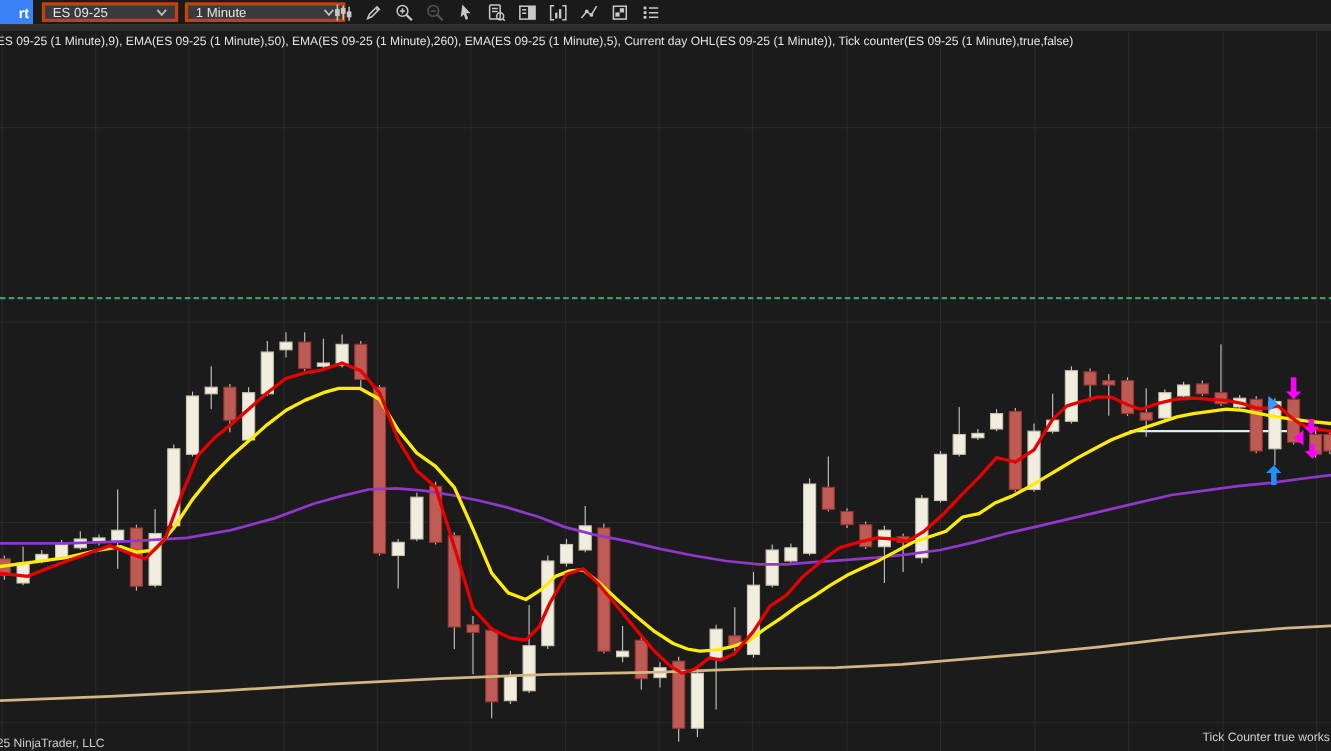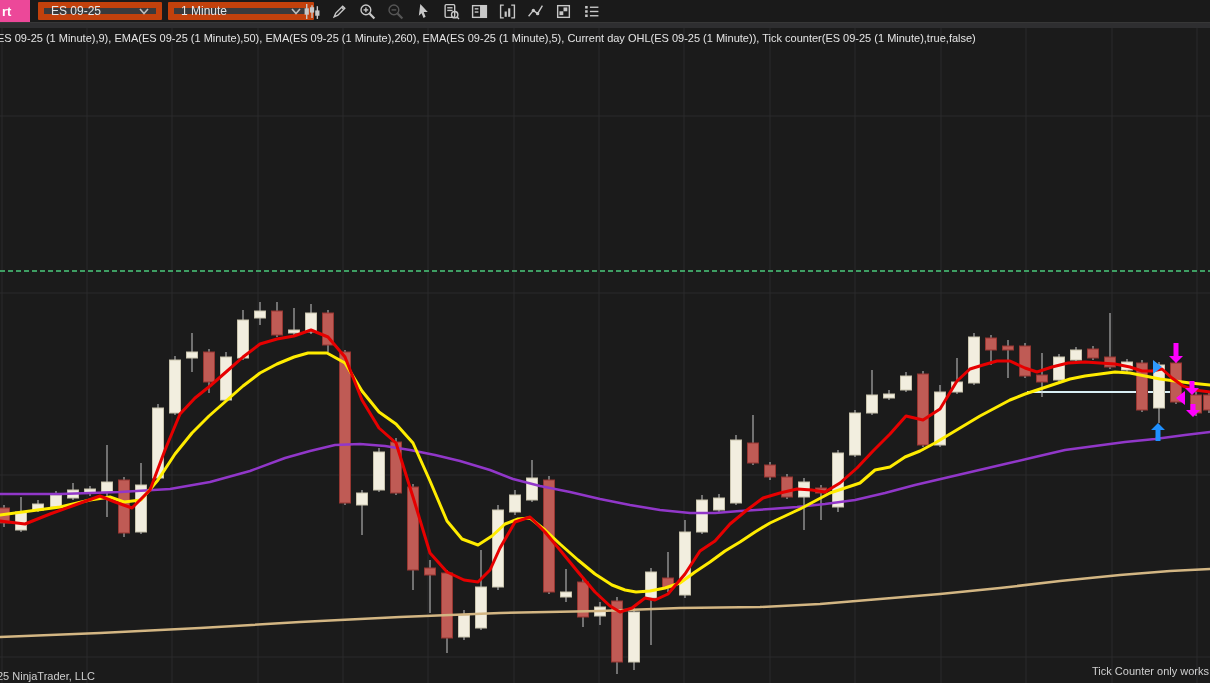--- a/index.html
+++ b/index.html
@@ -7,27 +7,27 @@
     width:1210px;height:683px;overflow:hidden;
     background:#1b1b1b;
     font-family:"Liberation Sans",sans-serif;
     position:relative;
   }
   .toolbar{
     position:absolute;top:0;left:0;width:1210px;height:22px;
     background:#1a1a1a;display:flex;align-items:center;
   }
   .app-icon{
-    width:30px;height:22px;background:#ec4899;color:#fff;
+    width:30px;height:22px;background:#3b82f6;color:#fff;
     font-weight:bold;font-size:13px;display:flex;align-items:center;
-    padding-left:2px;box-sizing:border-box;overflow:hidden;cursor:pointer;
+    padding-left:17px;box-sizing:border-box;overflow:hidden;cursor:pointer;
   }
   .dropdown{
     position:absolute;top:2px;height:18px;background:#3a3a3c;
-    border:6px solid #c2410c;color:#e6e6e6;font-size:12px;
+    border:3px solid #c2410c;color:#e6e6e6;font-size:12px;
     display:flex;align-items:center;justify-content:space-between;
     padding:0 7px;box-sizing:border-box;border-radius:1px;cursor:pointer;
   }
   #dd-instrument{left:38px;width:124px;}
   #dd-interval{left:168px;width:146px;}
   .tool-icons{
     position:absolute;left:301px;top:0;height:22px;
     display:flex;align-items:center;gap:8px;
   }
   .tool-btn{width:20px;height:20px;display:flex;align-items:center;justify-content:center;cursor:pointer;}
@@ -334,14 +334,14 @@
       <polyline points="0,493 25,496 50,486 75,477 100,468 115,474 132,480 150,462 165,422 180,386 195,370 210,358 226,344 243,329 260,316 277,311 294,308 311,302 328,309 345,329 362,372 379,400 396,415 413,469 430,525 447,544 464,552 478,554 490,542 500,520 515,494 530,489 545,504 560,522 578,544 595,564 610,578 620,584 632,580 645,570 655,572 668,566 685,546 700,523 715,513 730,496 747,482 763,470 780,465 797,461 812,462 825,464 840,455 857,440 873,423 890,406 906,388 923,392 940,381 957,353 970,341 983,337 997,333 1010,333 1025,340 1037,344 1052,339 1068,335 1085,334 1100,335 1115,336 1130,339 1142,343 1152,343 1162,341 1172,350 1183,358 1195,362 1210,364" fill="none" stroke="#e60000" stroke-width="3" stroke-linejoin="round" stroke-linecap="round"></polyline>
       <path d="M1176 335 l-7 -7 l4.5 0 l0 -13 l5 0 l0 13 l4.5 0 Z" fill="#ff00ff"></path>
       <path d="M1192 367 l-7 -7 l4.5 0 l0 -7 l5 0 l0 7 l4.5 0 Z" fill="#ff00ff"></path>
       <path d="M1185 363 L1185 377 L1176 370 Z" fill="#ff00ff"></path>
       <path d="M1193 389 l-7 -7 l4.5 0 l0 -6 l5 0 l0 6 l4.5 0 Z" fill="#ff00ff"></path>
       <path d="M1153 332 L1153 346 L1162 339 Z" fill="#2f9bff"></path>
       <path d="M1158 395 l-7 7 l4.5 0 l0 11 l5 0 l0 -11 l4.5 0 Z" fill="#1e90ff"></path>
     </svg>
   <div class="indicator-label">ES 09-25 (1 Minute),9), EMA(ES 09-25 (1 Minute),50), EMA(ES 09-25 (1 Minute),260), EMA(ES 09-25 (1 Minute),5), Current day OHL(ES 09-25 (1 Minute)), Tick counter(ES 09-25 (1 Minute),true,false)</div>
   <div class="copyright">25 NinjaTrader, LLC</div>
-  <div class="status-note">Tick Counter only works</div>
+  <div class="status-note">Tick Counter true works</div>
 </div>
 
 </body></html>

